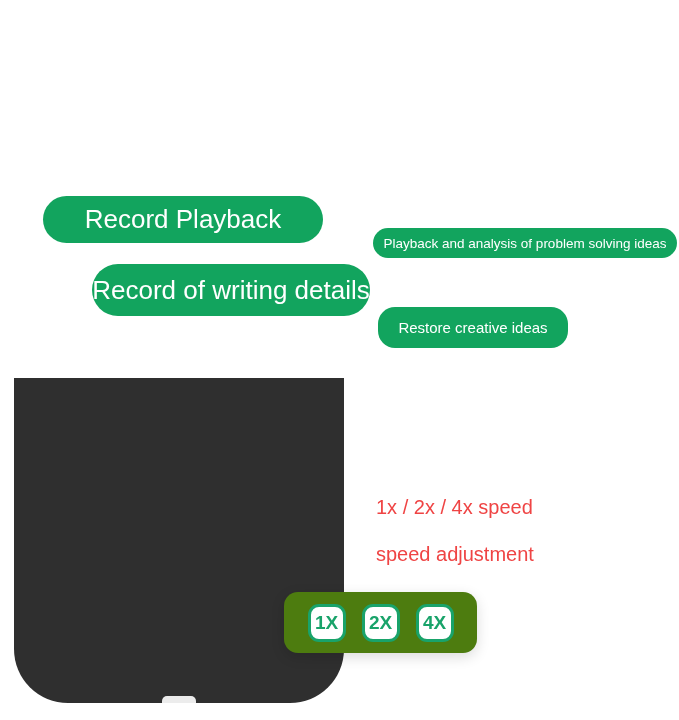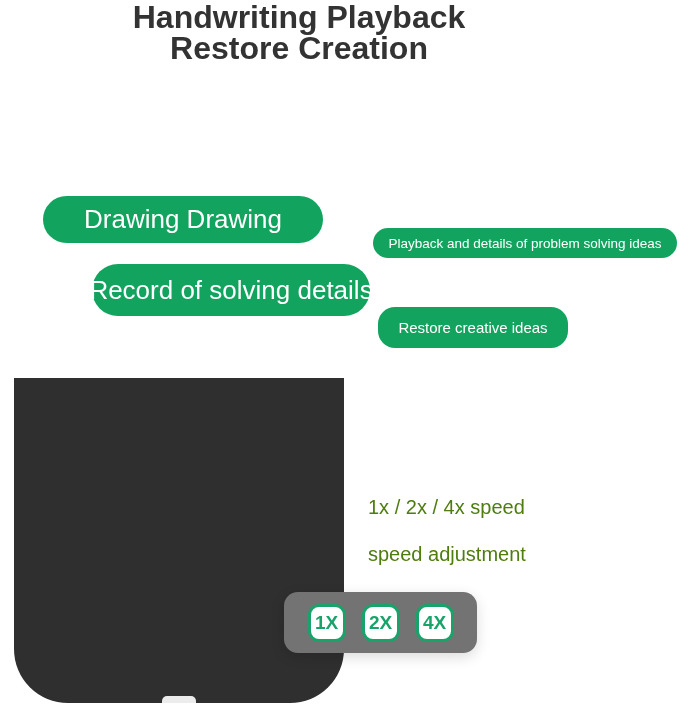--- a/index.html
+++ b/index.html
@@ -78,51 +78,47 @@
     position:absolute; left:50%; transform:translateX(-50%); bottom:12px;
     width:104px; height:5px; background:#141414; border-radius:3px;
   }
   .port-notch {
     position:absolute; left:50%; transform:translateX(-50%); bottom:0;
     width:34px; height:7px; background:#ececec; border-radius:5px 5px 0 0;
   }
 
   
   .speed-caption {
-    position:absolute; left:368px; top:496px; width:210px;
-    font-size:20px; line-height:23.5px; color:#4d7c0f; z-index:2;
+    position:absolute; left:376px; top:496px; width:210px;
+    font-size:20px; line-height:23.5px; color:#ef4444; z-index:2;
   }
   .speed-panel {
     position:absolute; left:284px; top:592px; width:193px; height:61px;
-    background:#737373; border-radius:14px; z-index:5;
+    background:#4d7c0f; border-radius:14px; z-index:5;
     box-shadow:0 4px 14px rgba(0,0,0,0.14);
     display:flex; align-items:center; justify-content:center; gap:16px;
   }
   .speed-btn {
     width:38px; height:38px; border:3px solid #19a36a; border-radius:11px;
     background:#ffffff; color:#19a36a; font-weight:bold; font-size:19px;
     display:flex; align-items:center; justify-content:center; cursor:pointer;
     font-family:"Liberation Sans", sans-serif;
   }
 </style>
 </head>
 <body>
 
 <div class="page">
 
   <div class="header">
-    <h1 class="title">
-      <span>Handwriting Playback</span><br>
-      <span>Restore Creation</span>
-    </h1>
   </div>
 
-  <div class="pill pill-drawing">Drawing Drawing</div>
-  <div class="pill pill-analysis">Playback and details of problem solving ideas</div>
-  <div class="pill pill-record">Record of solving details</div>
+  <div class="pill pill-drawing">Record Playback</div>
+  <div class="pill pill-analysis">Playback and analysis of problem solving ideas</div>
+  <div class="pill pill-record">Record of writing details</div>
   <div class="pill pill-restore">Restore creative ideas</div>
 
   <div class="phone">
     <div class="port-notch"></div>
   </div>
 
   <div class="speed-caption">
     <span>1x / 2x / 4x speed</span><br>
     <br>
     <span>speed adjustment</span>

